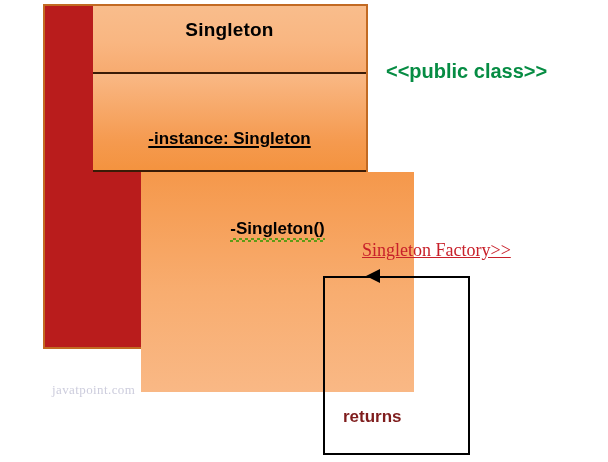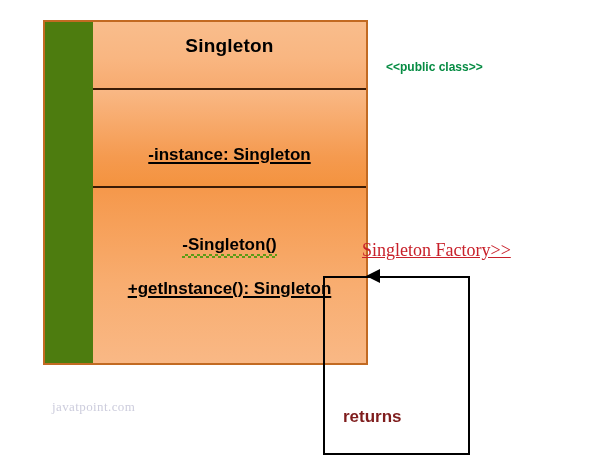--- a/index.html
+++ b/index.html
@@ -13,26 +13,26 @@
     height: 462px;
     background: #ffffff;
     overflow: hidden;
     font-family: "Liberation Sans", sans-serif;
   }
 
   
   .class-box {
     position: absolute;
     left: 43px;
-    top: 20px;
+    top: 4px;
     width: 325px;
     height: 345px;
     border: 2px solid #c26a22;
     box-sizing: border-box;
-    background: #4d7c0f;
+    background: #b91c1c;
     padding-left: 48px;
   }
   .compartment {
     position: relative;
     box-sizing: border-box;
     width: 100%;
     text-align: center;
     color: #000000;
     font-weight: bold;
   }
@@ -40,22 +40,23 @@
     height: 68px;
     background: linear-gradient(to bottom, #f9bd8c 0%, #f9b681 55%, #f7ab70 100%);
     border-bottom: 2px solid #3a1b06;
   }
   .comp-attrs {
     height: 98px;
     background: linear-gradient(to bottom, #f9b885 0%, #f59a4f 70%, #f4933f 100%);
     border-bottom: 2px solid #3a1b06;
   }
   .comp-ops {
-    height: 175px;
+    height: 220px;
     background: linear-gradient(to bottom, #f5984b 0%, #f8ad70 55%, #f9b885 100%);
+    margin-left: 48px;
   }
 
   .class-title {
     position: absolute;
     left: 0;
     right: 0;
     top: 13px;
     font-size: 19px;
     letter-spacing: 0.2px;
   }
@@ -107,21 +108,21 @@
     text-decoration: underline;
     text-underline-offset: 2px;
     text-decoration-thickness: 2px;
   }
 
   
   .stereotype-public {
     position: absolute;
     left: 386px;
     top: 60px;
-    font-size: 12px;
+    font-size: 20px;
     font-weight: bold;
     color: #068c43;
     white-space: nowrap;
   }
   .label-factory {
     position: absolute;
     left: 362px;
     top: 240px;
     font-family: "Liberation Serif", serif;
     font-size: 18px;
@@ -159,21 +160,21 @@
     height: 0;
     border-top: 7px solid transparent;
     border-bottom: 7px solid transparent;
     border-right: 14px solid #000000;
   }
 
   
   .watermark {
     position: absolute;
     left: 52px;
-    top: 399px;
+    top: 382px;
     font-family: "Liberation Serif", serif;
     font-size: 13px;
     color: #cdcddd;
     letter-spacing: 0.4px;
     white-space: nowrap;
   }
 </style>
 </head>
 <body>
 
@@ -186,21 +187,20 @@
     </div>
 
     <div class="compartment comp-attrs">
       <div class="attr-line">-instance: Singleton</div>
     </div>
 
     <div class="compartment comp-ops">
       <div class="op-line-1">
         <span class="squiggle">-Singleton()</span>
       </div>
-      <div class="op-line-2">+getInstance(): Singleton</div>
     </div>
 
   </div>
 
   <div class="stereotype-public">&lt;&lt;public class&gt;&gt;</div>
 
   <div class="label-factory">Singleton Factory&gt;&gt;</div>
 
   <div class="returns-box"></div>
   <div class="arrowhead"></div>

